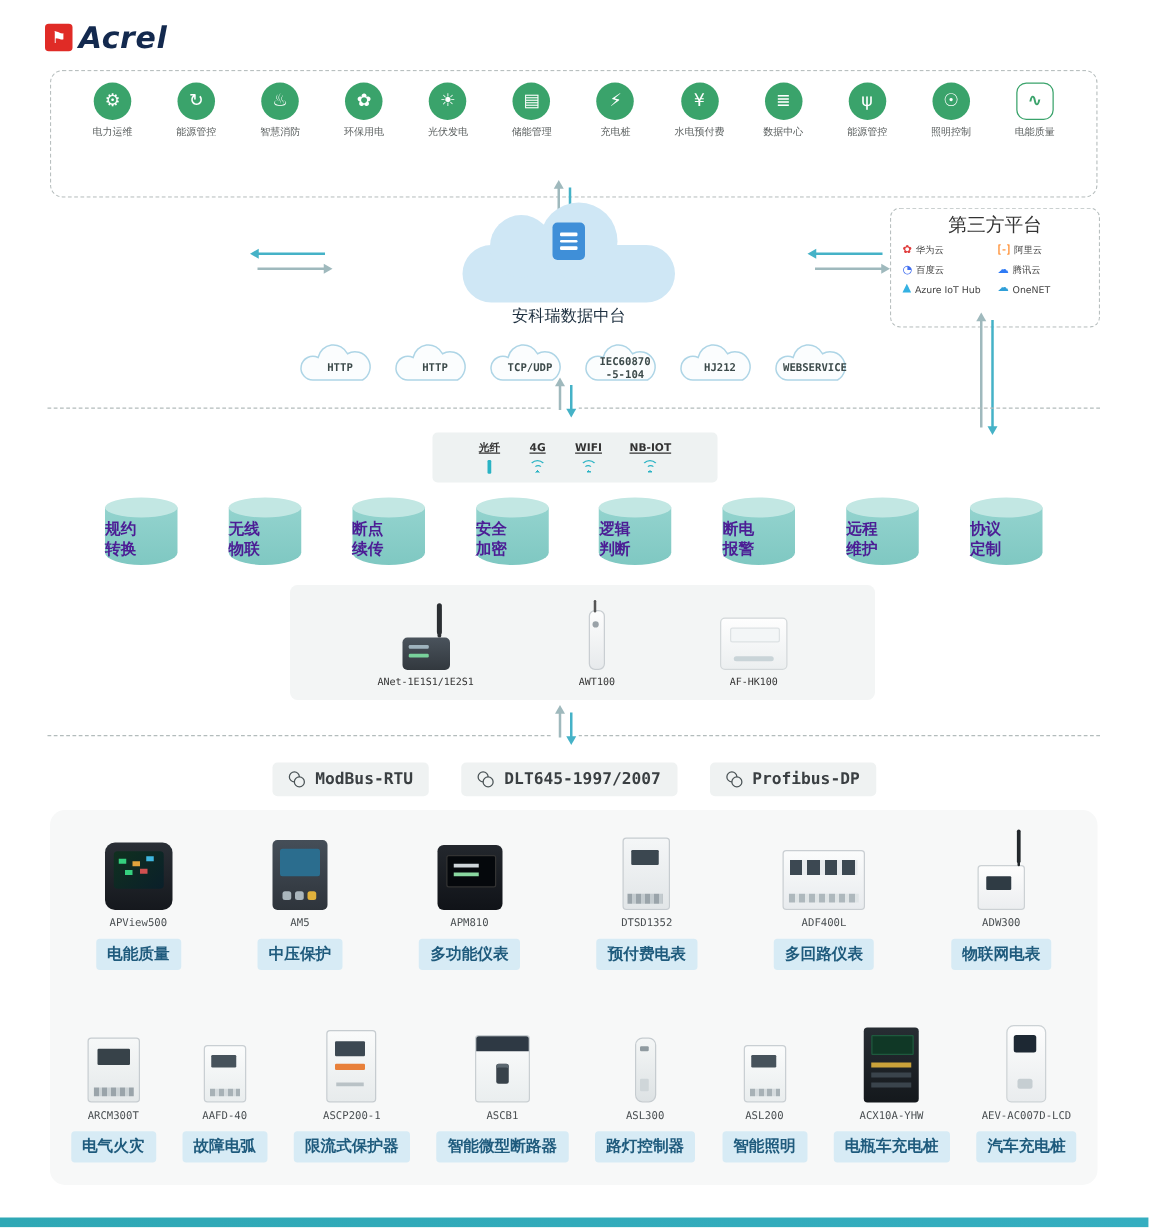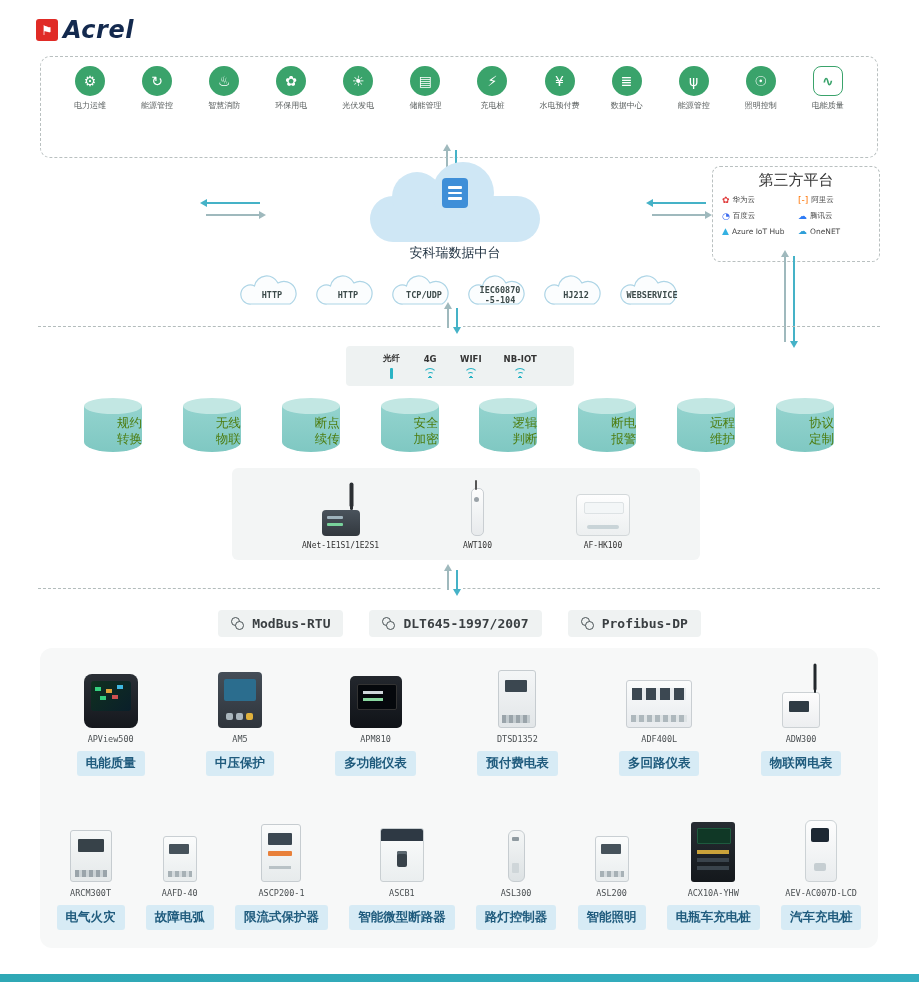--- a/index.html
+++ b/index.html
@@ -62,33 +62,33 @@
   .pcloud svg{position:absolute;inset:0;}
   .pcloud-text{position:absolute;inset:5px 0 0 0;display:flex;flex-direction:column;align-items:center;justify-content:center;font-size:8.5px;font-weight:600;color:#3c4a4a;line-height:1.15;font-family:"DejaVu Sans Mono","Liberation Mono",monospace;}
 
   
   .sep{position:absolute;left:38px;width:842px;border-top:1.6px dashed #b3bcbc;}
   .sep1{top:326px;} .sep2{top:588px;}
 
   
   .connect-bar{position:absolute;left:346px;top:346px;width:228px;height:40px;background:#eef2f2;border-radius:4px;display:flex;align-items:center;justify-content:center;gap:22px;}
   .connect-item{display:flex;flex-direction:column;align-items:center;gap:3px;}
-  .connect-label{font-size:8.5px;font-weight:600;color:#333;white-space:nowrap;}
+  .connect-label{font-size:8.5px;font-weight:600;color:#333;white-space:nowrap;text-decoration:underline;}
   .ci{display:inline-block;}
   .ci-fiber{width:2.5px;height:11px;background:#2ab3c4;border-radius:1px;}
   .ci-wifi{position:relative;width:16px;height:11px;overflow:hidden;background:radial-gradient(circle at 50% 100%,#2ab3c4 0 1.6px,transparent 1.7px);}
   .ci-wifi::before{content:"";position:absolute;left:1px;top:1px;width:12px;height:12px;border:1.8px solid transparent;border-top-color:#2ab3c4;border-radius:50%;}
   .ci-wifi::after{content:"";position:absolute;left:4.5px;top:4.5px;width:5px;height:5px;border:1.8px solid transparent;border-top-color:#2ab3c4;border-radius:50%;}
 
   
   .features{position:absolute;left:40px;top:398px;width:838px;display:flex;justify-content:space-between;padding:0 44px;box-sizing:border-box;}
   .cyl{position:relative;width:58px;height:60px;}
   .cyl-top{position:absolute;top:0;left:0;width:58px;height:16px;border-radius:50%;background:#c2e7e3;z-index:2;}
   .cyl-body{position:absolute;top:8px;left:0;width:58px;height:46px;background:linear-gradient(#93d3ce,#7fc8c2);border-radius:0 0 29px 29px/0 0 10px 10px;}
-  .cyl-text{position:absolute;top:17px;left:0;width:100%;text-align:right;font-size:12.5px;font-weight:400;color:#4d7c0f;line-height:16px;z-index:3;}
+  .cyl-text{position:absolute;top:17px;left:0;width:100%;text-align:left;font-size:12.5px;font-weight:700;color:#4c1d95;line-height:16px;z-index:3;}
 
   
   .gateway-box{position:absolute;left:232px;top:468px;width:468px;height:92px;background:#f3f5f5;border-radius:6px;display:flex;justify-content:space-around;align-items:flex-end;padding:8px 28px 10px;box-sizing:border-box;}
   .gw-item{display:flex;flex-direction:column;align-items:center;}
   .gw-model{font-size:8px;color:#333;margin-top:5px;font-family:"DejaVu Sans Mono","Liberation Mono",monospace;}
 
   
   .bus-row{position:absolute;left:0;top:610px;width:919px;display:flex;justify-content:center;gap:26px;}
   .bus-chip{display:flex;align-items:center;gap:8px;background:#eff2f2;border-radius:4px;padding:6px 13px;font-family:"DejaVu Sans Mono","Liberation Mono",monospace;font-size:13px;font-weight:700;color:#3a3f42;}
   .link-icon{position:relative;width:13px;height:13px;display:inline-block;}

